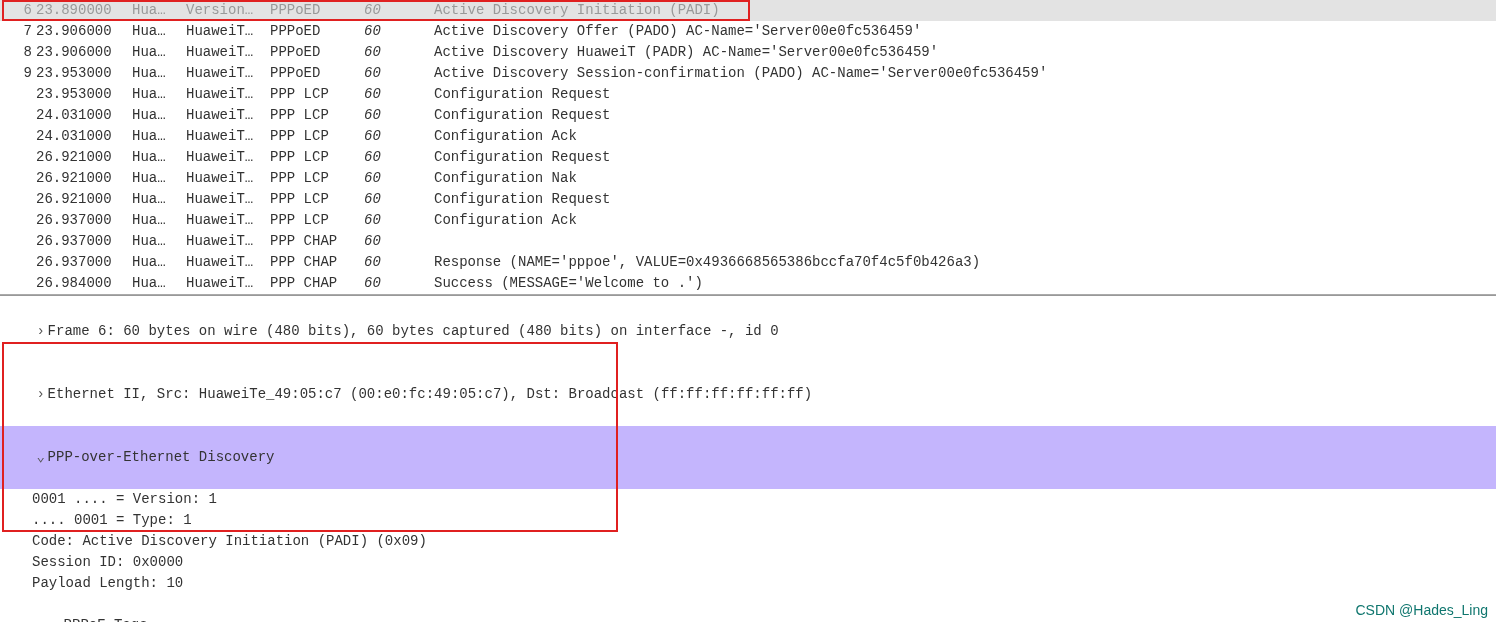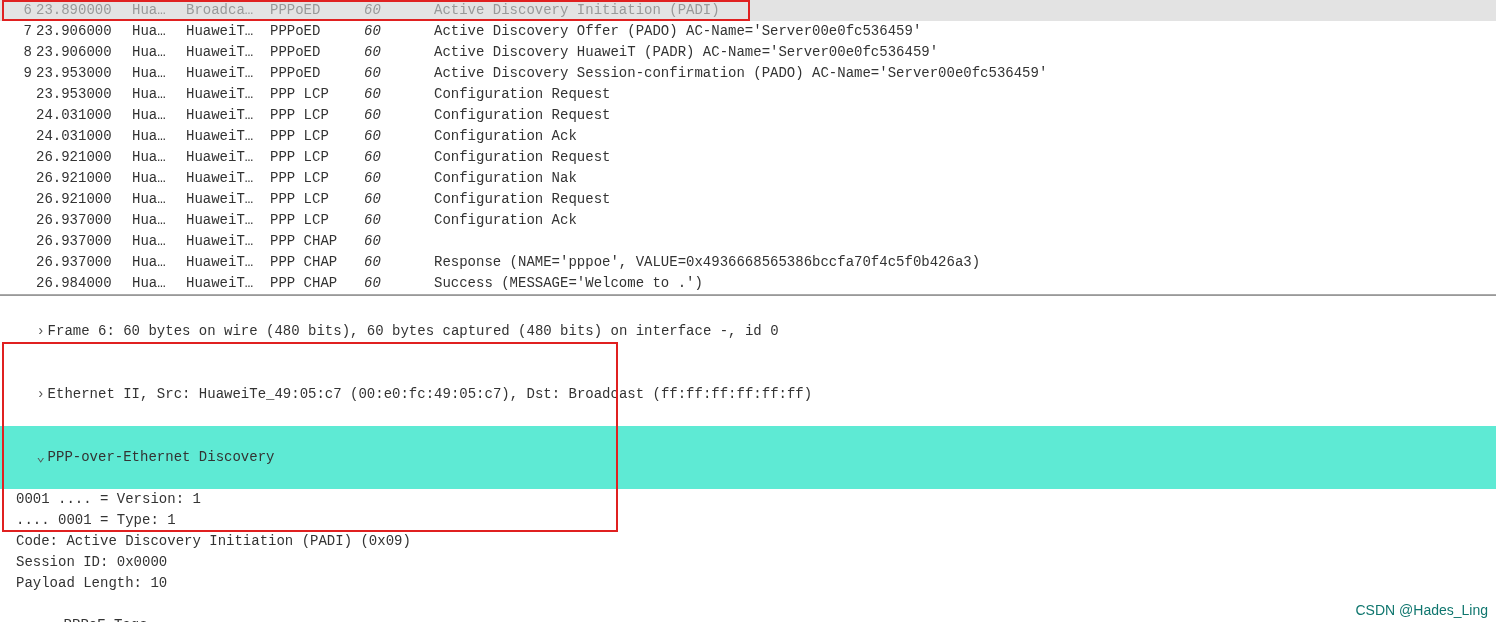--- a/index.html
+++ b/index.html
@@ -52,23 +52,23 @@
     position: relative;
   }
   .detail-line .caret {
     display: inline-block;
     width: 14px;
     text-align: center;
     color: #555;
     cursor: pointer;
   }
   .detail-line.sel {
-    background: #5eead4;
-  }
-  .indent1 { padding-left: 16px; }
+    background: #c4b5fd;
+  }
+  .indent1 { padding-left: 32px; }
 
   .watermark {
     position: absolute;
     right: 8px;
     bottom: 4px;
     color: #0f766e;
     font-family: Arial, sans-serif;
     font-size: 14px;
     pointer-events: none;
   }
@@ -81,21 +81,21 @@
 </style>
 </head>
 <body>
 <div class="wrap">
 
 <div class="packet-list" id="packet-list">
       <div class="packet-row selected">
         <span class="col-no">6</span>
         <span class="col-time">23.890000</span>
         <span class="col-src">Hua…</span>
-        <span class="col-dst">Broadca…</span>
+        <span class="col-dst">Version…</span>
         <span class="col-proto">PPPoED</span>
         <span class="col-len">60</span>
         <span class="col-info">Active Discovery Initiation (PADI)</span>
       </div>
       <div class="packet-row">
         <span class="col-no">7</span>
         <span class="col-time">23.906000</span>
         <span class="col-src">Hua…</span>
         <span class="col-dst">HuaweiT…</span>
         <span class="col-proto">PPPoED</span>

